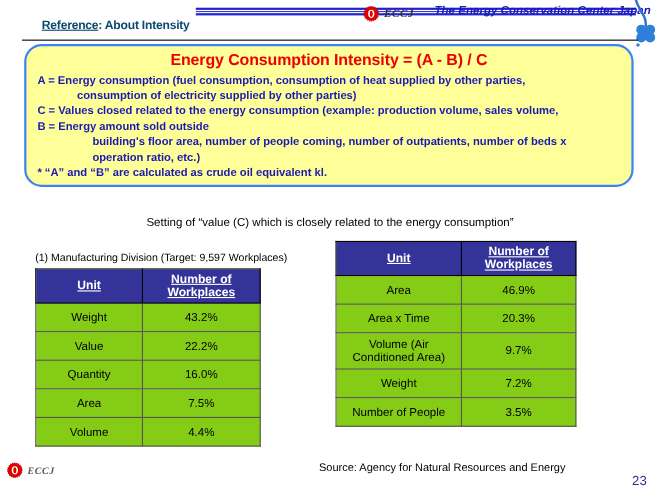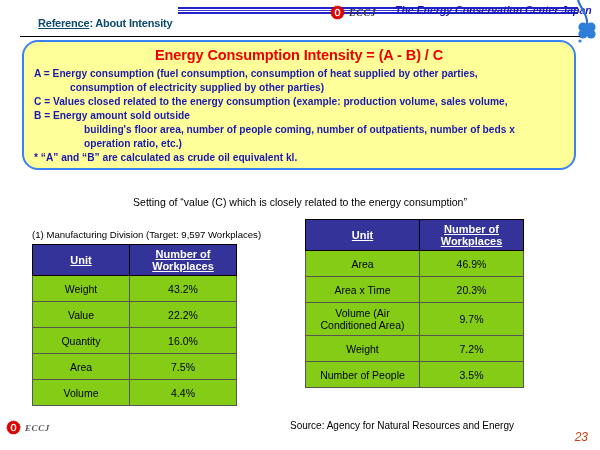--- a/index.html
+++ b/index.html
@@ -201,22 +201,21 @@
     display: flex;
     align-items: center;
     gap: 4px;
   }
   .footer-logo .eccj-text { font-size: 9px; color: #555555; }
   .page-num {
     position: absolute;
     right: 12px;
     top: 430px;
     font-size: 12px;
-    color: #c2410c;
-    font-style: italic;
+    color: #4c1d95;
   }
 </style>
 </head>
 <body>
 
 <div class="header">
   <div class="hdr-rule r1"></div>
   <div class="hdr-rule-thin"></div>
   <div class="hdr-rule r2"></div>
 

